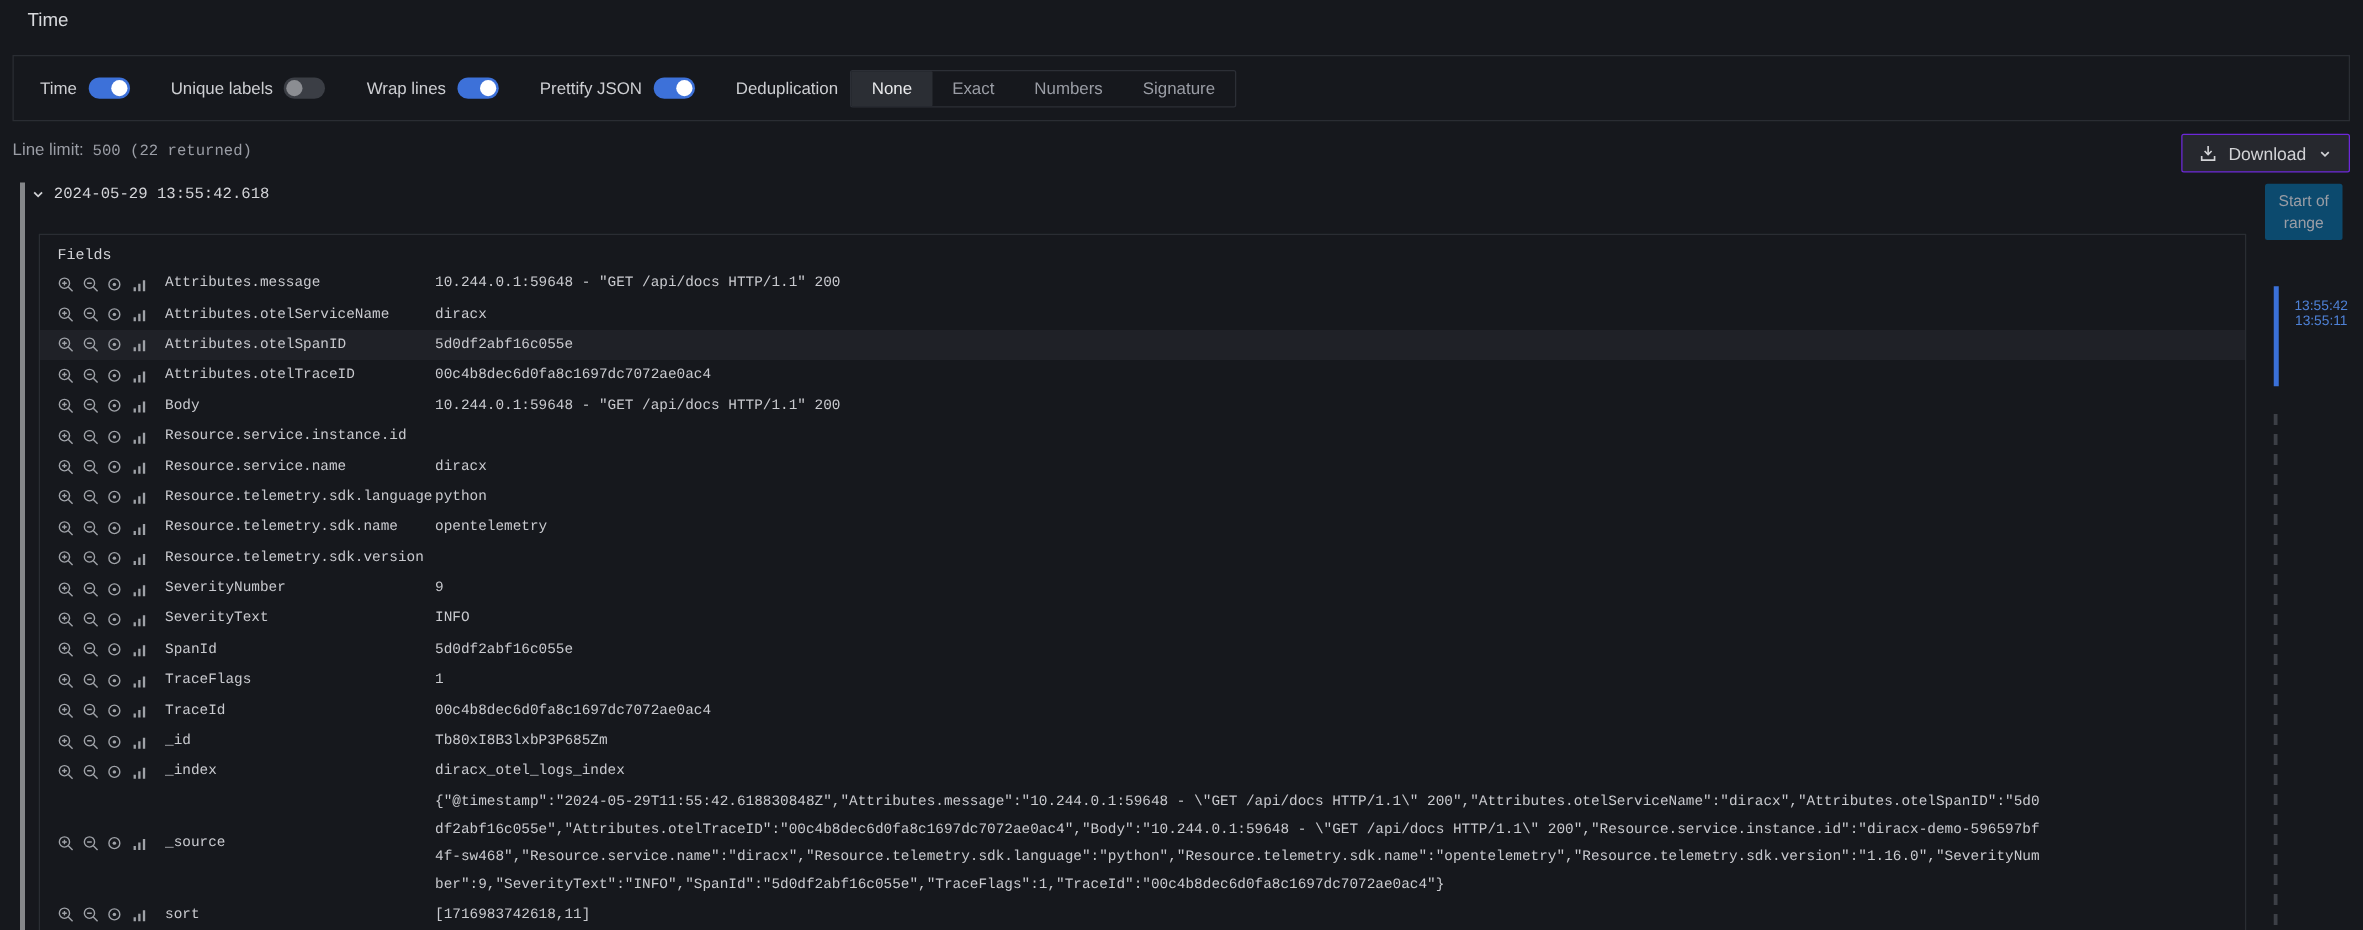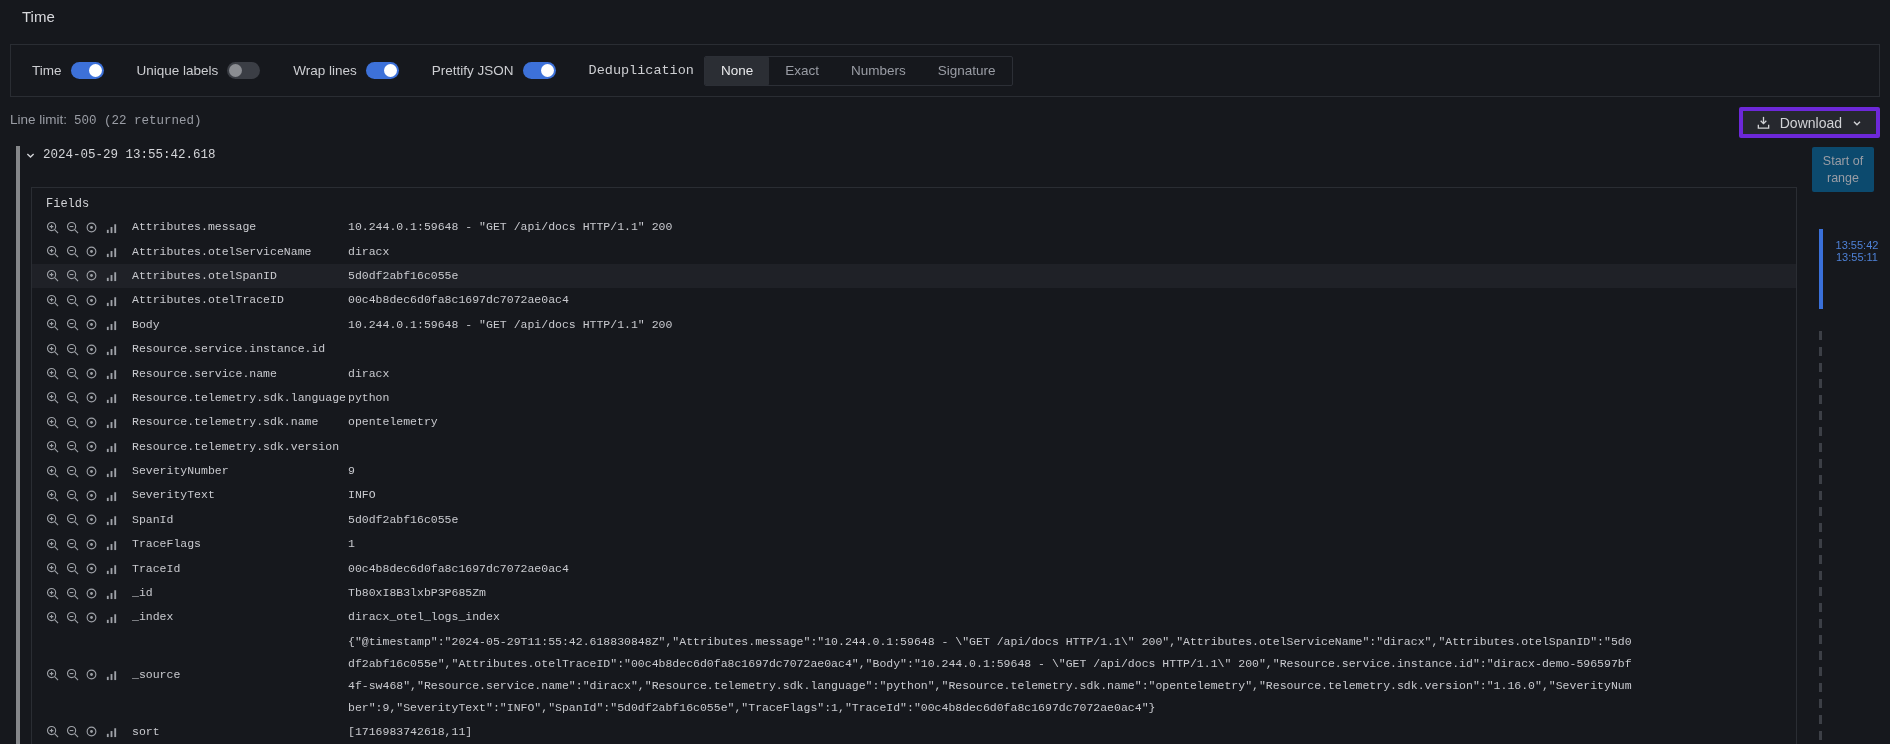--- a/index.html
+++ b/index.html
@@ -26,34 +26,34 @@
   .toggle-label { font-size:13.5px; color:#cdced2; white-space:nowrap; }
   .switch {
     position:relative; width:33px; height:17px; border-radius:9px;
     display:inline-block; cursor:pointer; flex:0 0 auto;
   }
   .switch .knob { position:absolute; top:2px; width:13px; height:13px; border-radius:50%; }
   .switch.on  { background:#3d71d9; }
   .switch.on .knob { right:2px; background:#ffffff; }
   .switch.off { background:#3b3e45; }
   .switch.off .knob { left:2px; background:#8b8d92; }
-  .dedup-label { font-size:13.5px; color:#cdced2; margin-right:10px;font-family:Liberation Mono, monospace; }
+  .dedup-label { font-size:13.5px; color:#cdced2; margin-right:10px; }
   .seg-group { display:flex; align-items:flex-end; height:30px; border:1px solid #2c2f36; border-radius:2px; }
   .seg { padding:0 16px; line-height:28px; font-size:13.5px; color:#9a9da5; white-space:nowrap; cursor:pointer; }
   .seg.selected { background:#2b2e34; color:#e9eaec; border-radius:1px; }
   .display-results-label { font-size:13.5px; color:#b5b7bd; }
 
   
   .line-limit { position:absolute; left:10px; top:112px; display:flex; gap:7px; align-items:baseline; }
   .line-limit .lab { font-size:13.5px; color:#9a9da5; }
   .line-limit .val { font-size:12.5px; color:#9a9da5; }
 
   .download-btn {
     position:absolute; right:10px; top:107px; height:31px;
-    background:#26282e; border:4px solid #6d28d9; border-radius:2px;
+    background:#26282e; border:1px solid #6d28d9; border-radius:2px;
     display:flex; align-items:center; gap:9px; padding:0 13px;
     font-size:14px; color:#d2d3d6; cursor:pointer;
   }
 
   
   .log-level-bar { position:absolute; left:16px; top:146px; bottom:0; width:4px; background:#85878a; }
   .log-header { position:absolute; left:25px; top:148px; display:flex; align-items:center; gap:7px; cursor:pointer; }
   .log-header .ts { font-size:12.5px; color:#d3d4d8; }
 
   

